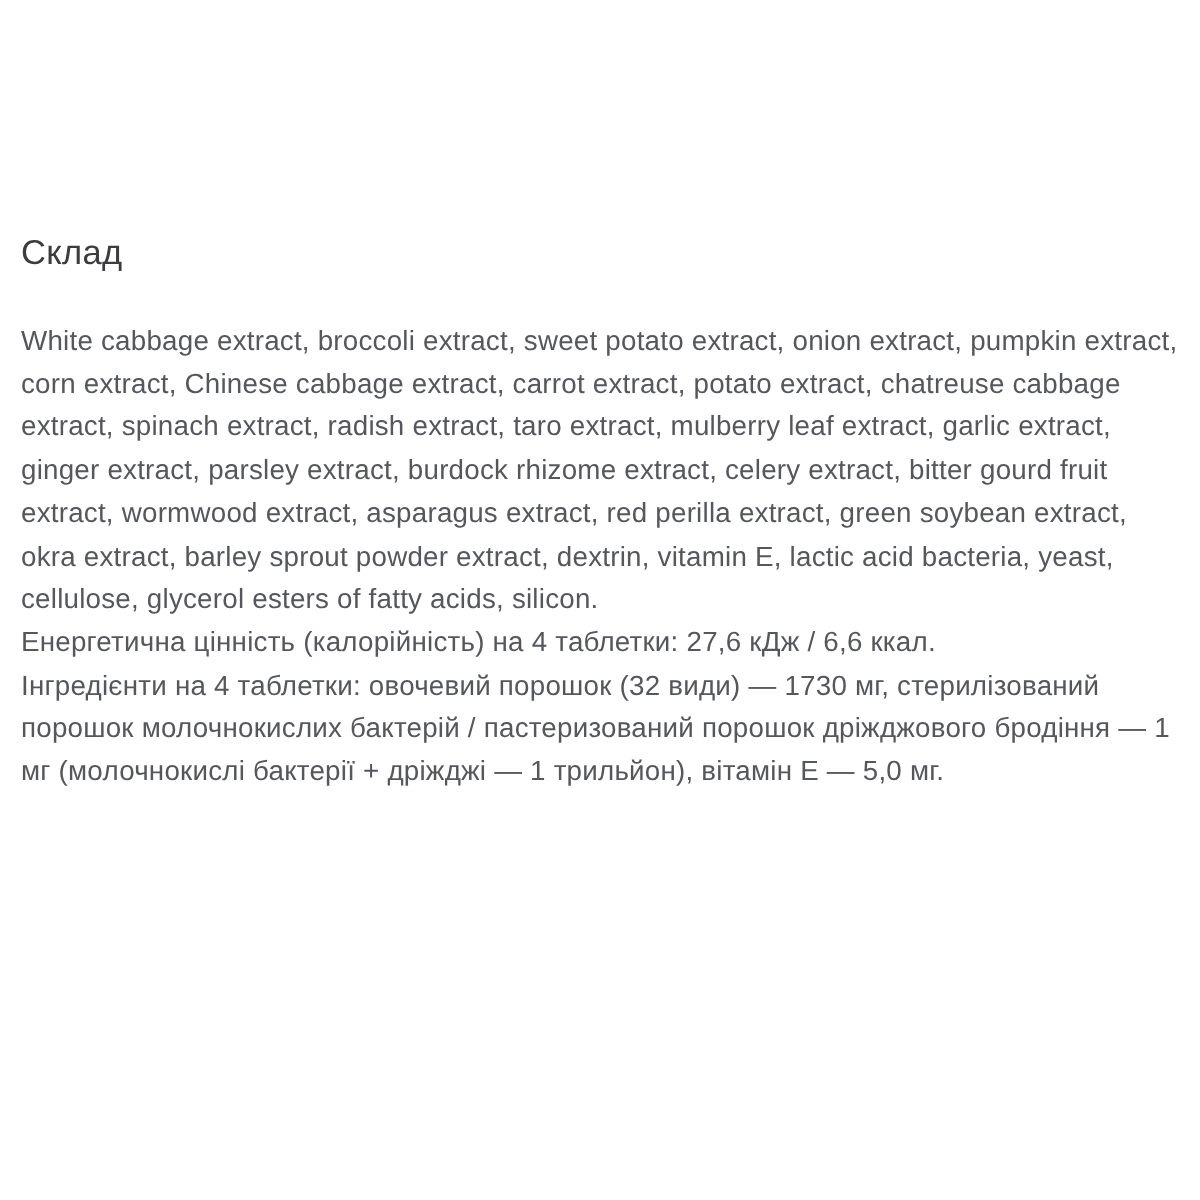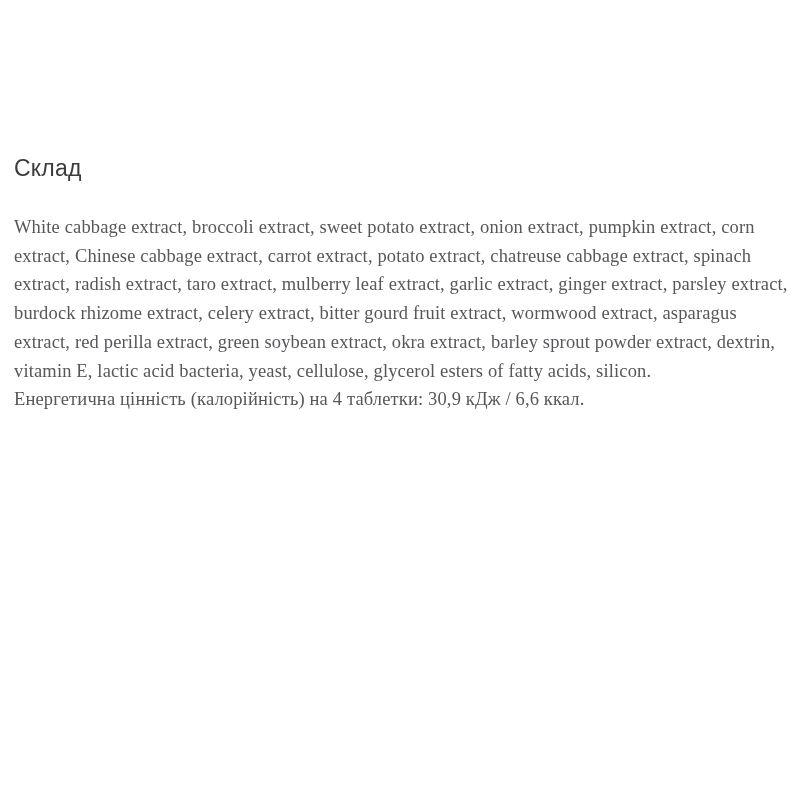--- a/index.html
+++ b/index.html
@@ -30,26 +30,26 @@
     letter-spacing: 0.2px;
     color: var(--heading, #3c3c3e);
   }
   .description p {
     margin: 0;
     font-size: 18.5px;
     line-height: 28.7px;
     font-weight: 400;
     letter-spacing: 0.15px;
     color: var(--body, #56575b);
-    font-family: Liberation Serif, serif;
   }
 </style>
 </head>
 <body>
 
 <div class="page">
   <h2 class="section-heading">Склад</h2>
 
   <div class="description">
     <p>White cabbage extract, broccoli extract, sweet potato extract, onion extract, pumpkin extract, corn extract, Chinese cabbage extract, carrot extract, potato extract, chatreuse cabbage extract, spinach extract, radish extract, taro extract, mulberry leaf extract, garlic extract, ginger extract, parsley extract, burdock rhizome extract, celery extract, bitter gourd fruit extract, wormwood extract, asparagus extract, red perilla extract, green soybean extract, okra extract, barley sprout powder extract, dextrin, vitamin E, lactic acid bacteria, yeast, cellulose, glycerol esters of fatty acids, silicon.</p>
-    <p>Енергетична цінність (калорійність) на 4 таблетки: 30,9 кДж / 6,6 ккал.</p>
+    <p>Енергетична цінність (калорійність) на 4 таблетки: 27,6 кДж / 6,6 ккал.</p>
+    <p>Інгредієнти на 4 таблетки: овочевий порошок (32 види) — 1730 мг, стерилізований порошок молочнокислих бактерій / пастеризований порошок дріжджового бродіння — 1 мг (молочнокислі бактерії + дріжджі — 1 трильйон), вітамін Е — 5,0 мг.</p>
   </div>
 </div>
 
 </body></html>

